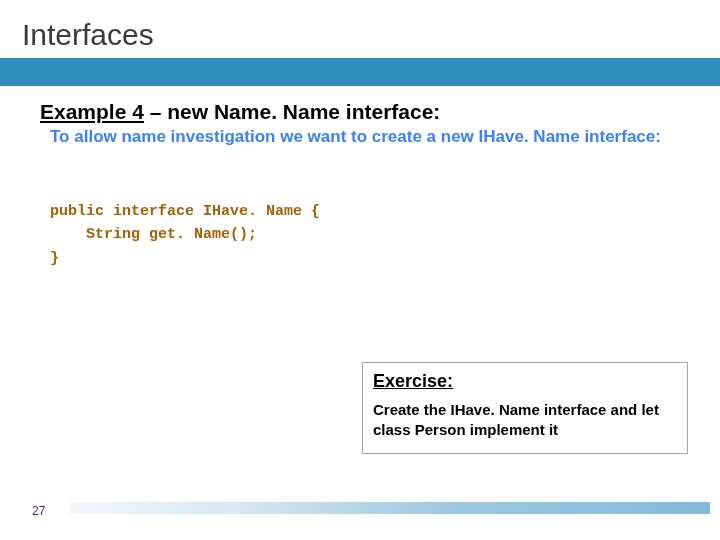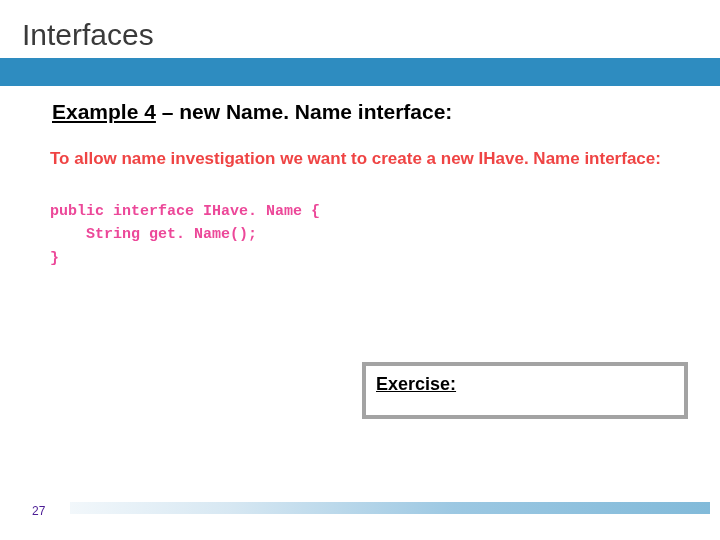--- a/index.html
+++ b/index.html
@@ -1,24 +1,24 @@
 <!DOCTYPE html>
 <html><head>
 <meta charset="utf-8">
 <style>
   * { margin: 0; padding: 0; box-sizing: border-box; }
   html, body { width: 720px; height: 540px; font-family: Arial, Helvetica, sans-serif; background: #fff; overflow: hidden; }
   .slide { position: relative; width: 720px; height: 540px; background: #fff; }
   .title-white { position: absolute; left: 0; top: 0; width: 720px; height: 58px; background: #fff; }
   .blue-band { position: absolute; left: 0; top: 58px; width: 720px; height: 28px; background: #2e8cc0; }
   .heading { position: absolute; left: 40px; top: 100px; font-size: 21px; color: #000; font-weight: 700; }
-  .heading .ul { text-decoration: underline; margin-left: 12px; }
-  .body1 { position: absolute; left: 50px; top: 148px; width: 620px; font-size: 17px; font-weight: 700; color: #ef4444; line-height: 1.35; }
-  .code { position: absolute; left: 50px; top: 200px; font-family: "Courier New", Courier, monospace; font-size: 15px; font-weight: 700; color: #ec4899; white-space: pre; line-height: 1.55; }
-  .exercise-box { position: absolute; left: 362px; top: 362px; width: 326px; border: 4px solid #a3a3a3; padding: 8px 10px 12px 10px; background: #fff; }
+  .heading .ul { text-decoration: underline; }
+  .body1 { position: absolute; left: 50px; top: 126px; width: 620px; font-size: 17px; font-weight: 700; color: #3b82f6; line-height: 1.35; }
+  .code { position: absolute; left: 50px; top: 200px; font-family: "Courier New", Courier, monospace; font-size: 15px; font-weight: 700; color: #a16207; white-space: pre; line-height: 1.55; }
+  .exercise-box { position: absolute; left: 362px; top: 362px; width: 326px; border: 1px solid #a3a3a3; padding: 8px 10px 12px 10px; background: #fff; }
   .exercise-title { font-size: 18px; font-weight: 700; text-decoration: underline; margin-bottom: 8px; }
   .exercise-body { font-size: 15px; font-weight: 700; line-height: 1.35; }
   .footer-grad { position: absolute; left: 70px; bottom: 26px; width: 640px; height: 12px; background: linear-gradient(90deg, #e9f2f8 0%, #bcd8ea 25%, #5aa3cf 60%, #2e8cc0 100%); opacity: 0.6; }
   .page-num { position: absolute; left: 32px; bottom: 22px; font-size: 12px; color: #4c1d95; }
   .title-main { position: absolute; left: 22px; top: 18px; font-size: 30px; color: #3a3a3a; }
 </style>
 </head>
 <body>
 
 <div class="slide">
@@ -31,17 +31,18 @@
   </div>
 
   <div class="body1">To allow name investigation we want to create a new IHave. Name interface:</div>
 
   <div class="code"><span>public interface IHave. Name {</span>
 <span>    String get. Name();</span>
 <span>}</span></div>
 
   <div class="exercise-box">
     <div class="exercise-title">Exercise:</div>
+    <div class="exercise-body">Create the IHave. Name interface and let class Person implement it</div>
   </div>
 
   <div class="footer-grad"></div>
   <div class="page-num">27</div>
 </div>
 
 </body></html>

